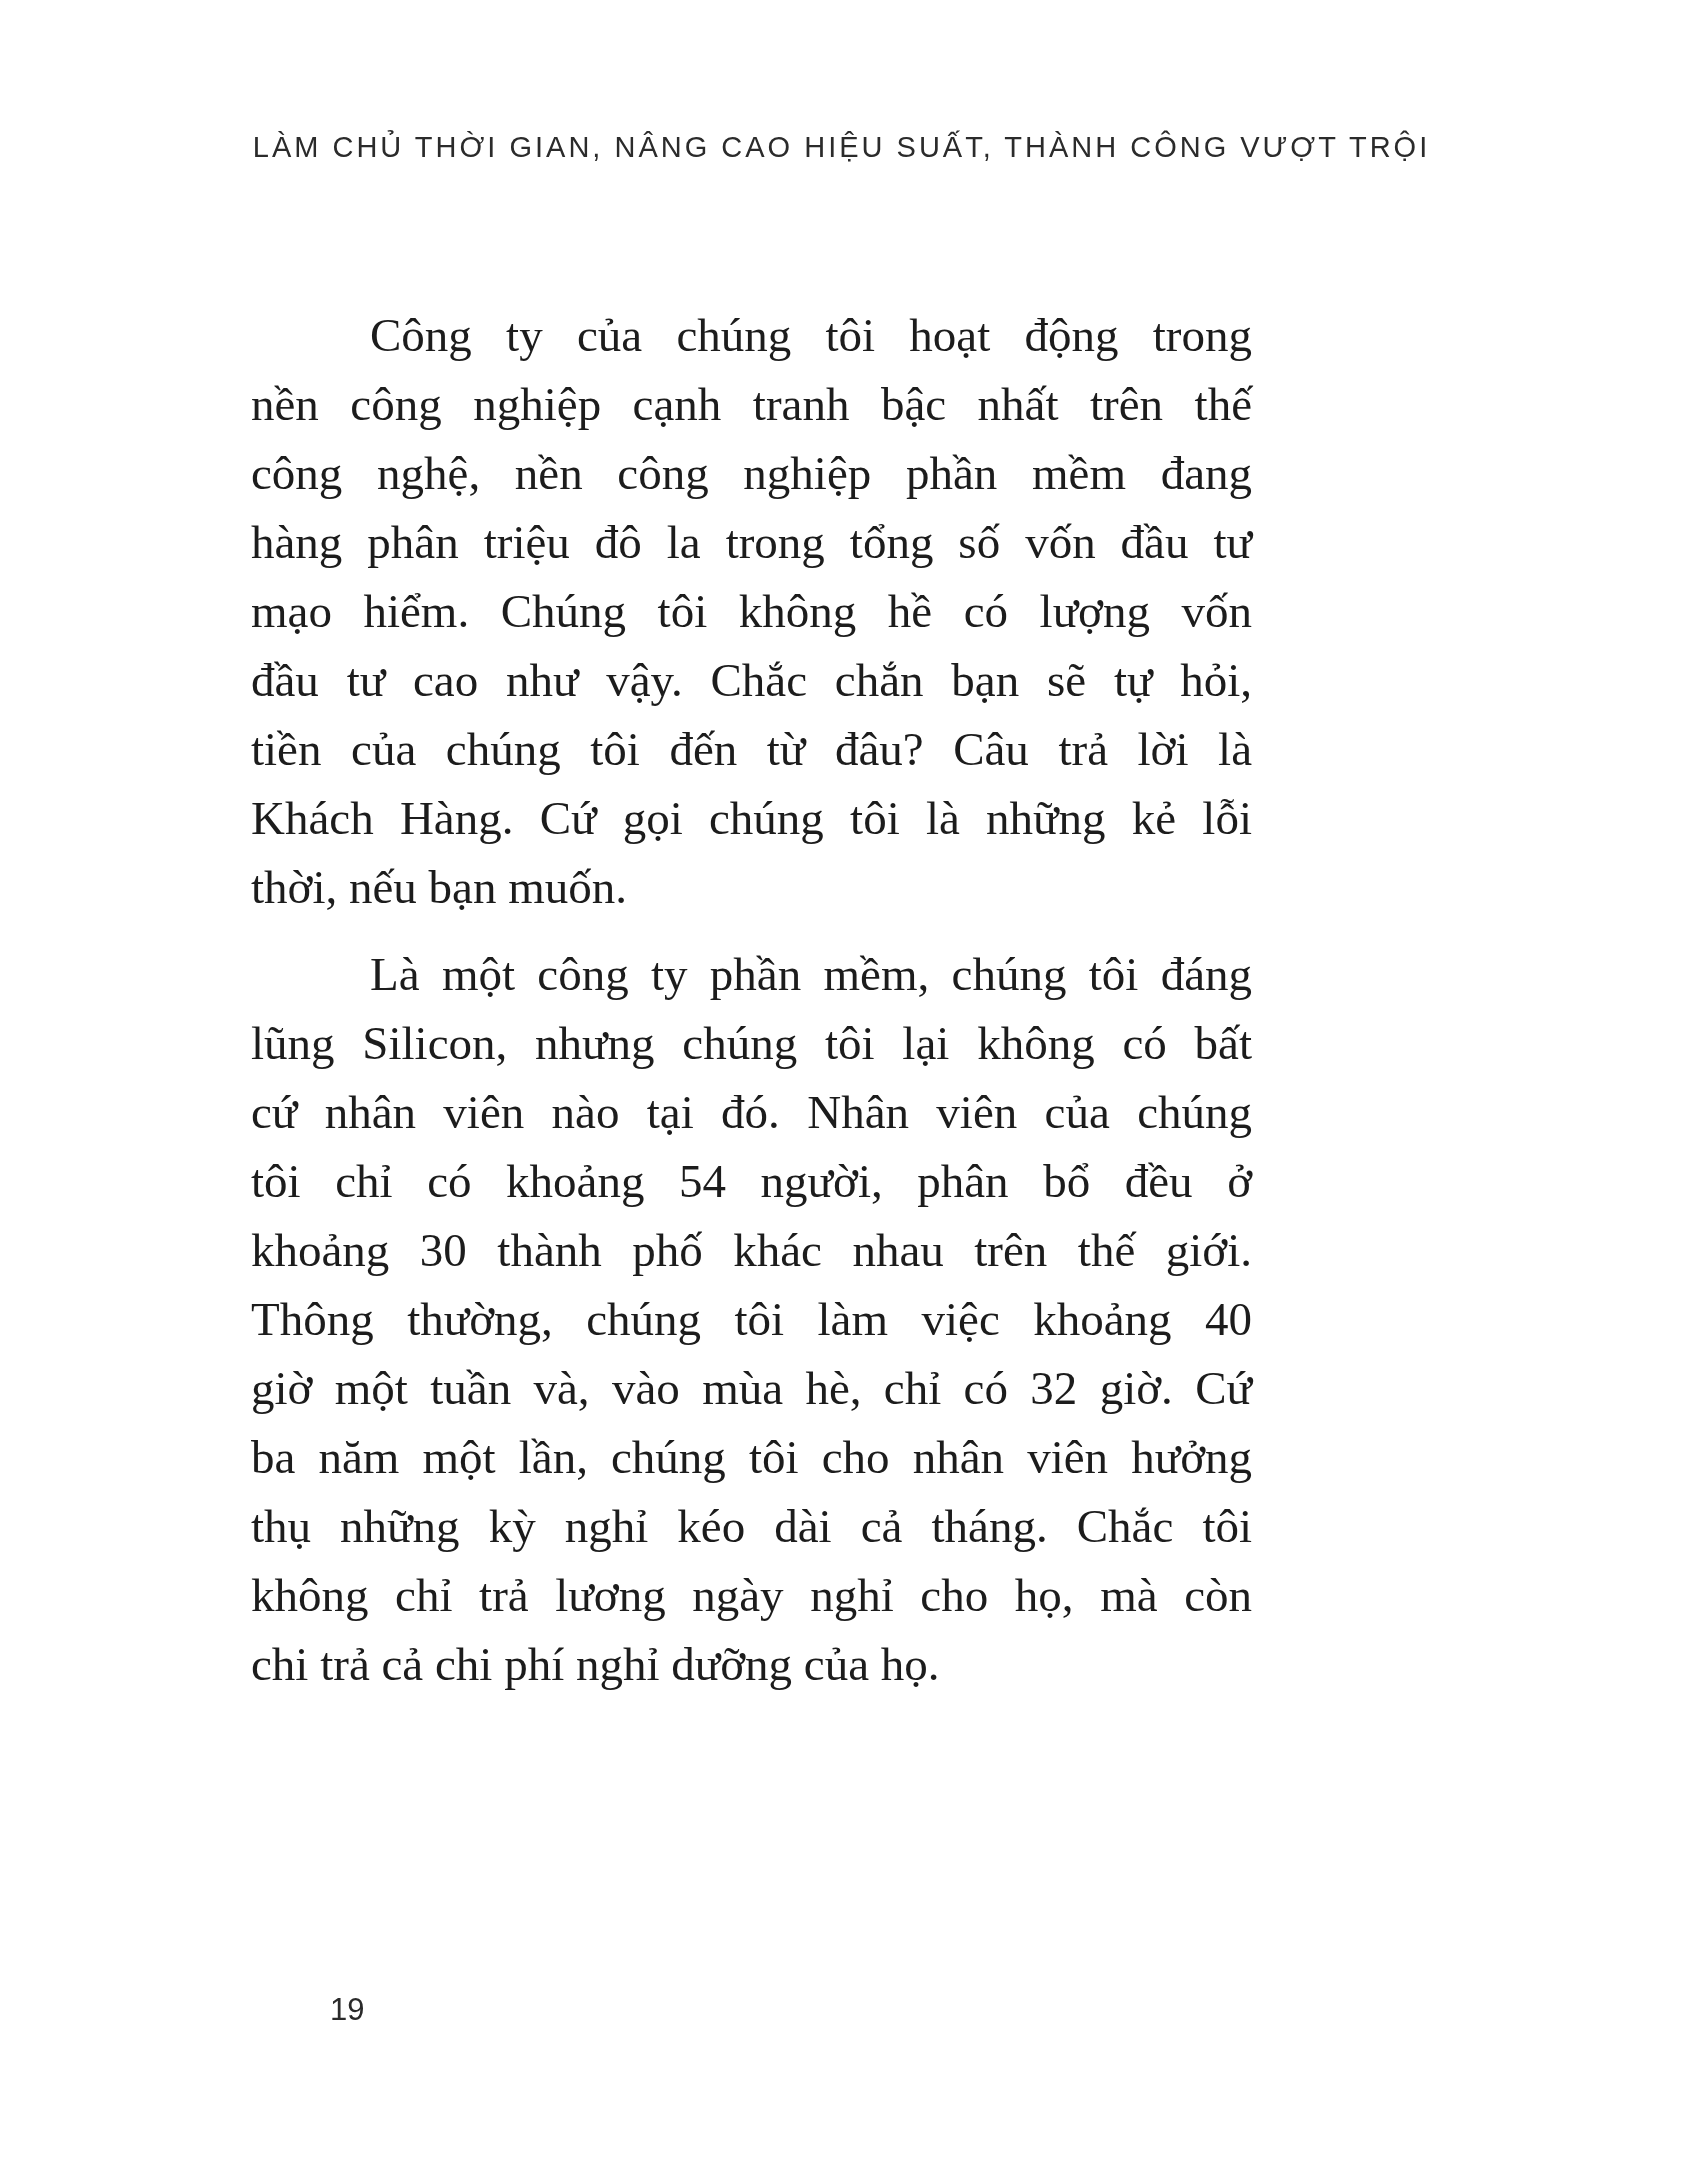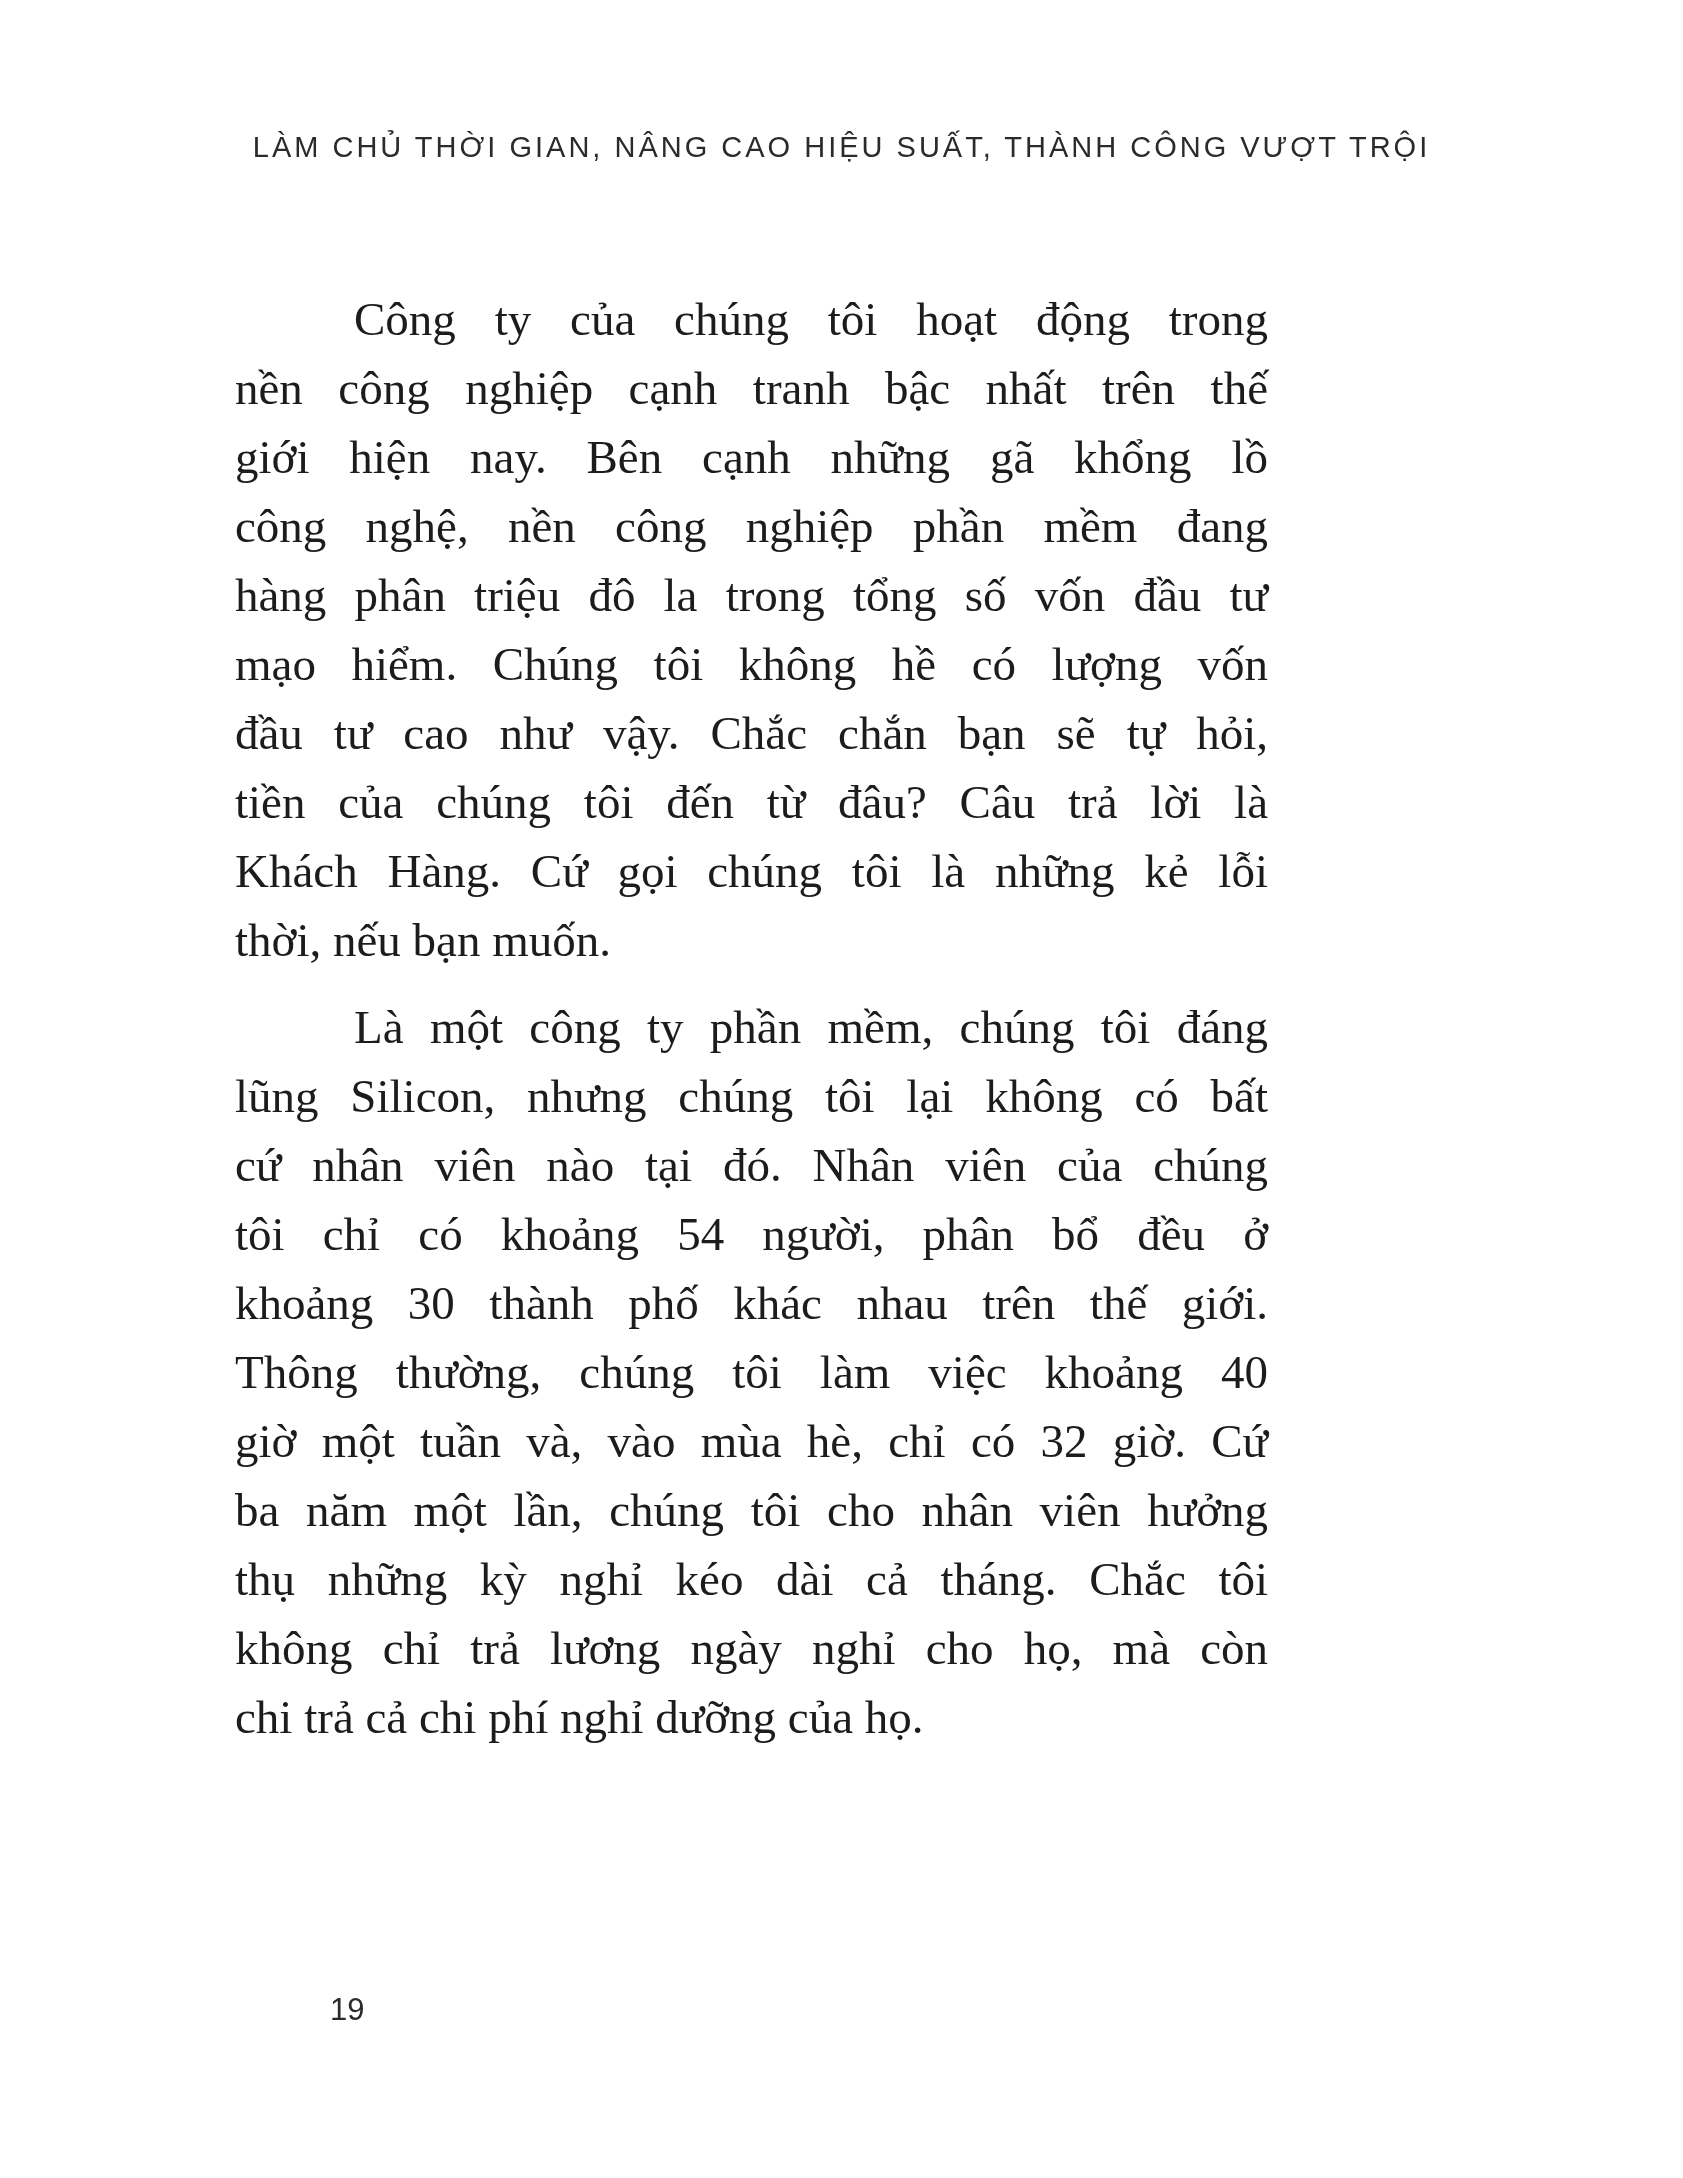--- a/index.html
+++ b/index.html
@@ -30,21 +30,21 @@
     white-space: nowrap;
   }
   .body-text {
     position: absolute;
     top: 285px;
     left: 235px;
     width: 1033px;
     font-size: 47px;
     color: #1c1c1c;
   }
-  .paragraph { margin: 0; }
+  .paragraph { margin: 16px; }
   .paragraph + .paragraph { margin-top: 18px; }
   .line {
     line-height: 69px;
     text-align: justify;
     text-align-last: justify;
     white-space: normal;
   }
   .line.first { text-indent: 119px; }
   .line.last  { text-align-last: left; }
   .page-number {
@@ -60,21 +60,20 @@
 </head>
 <body>
 
 <div class="page">
   <div class="running-head">LÀM CHỦ THỜI GIAN, NÂNG CAO HIỆU SUẤT, THÀNH CÔNG VƯỢT TRỘI</div>
 
   <div class="body-text">
       <div class="paragraph">
         <div class="line first">Công ty của chúng tôi hoạt động trong</div>
         <div class="line">nền công nghiệp cạnh tranh bậc nhất trên thế</div>
-        <div class="line">giới hiện nay. Bên cạnh những gã khổng lồ</div>
         <div class="line">công nghệ, nền công nghiệp phần mềm đang</div>
         <div class="line">hàng phân triệu đô la trong tổng số vốn đầu tư</div>
         <div class="line">mạo hiểm. Chúng tôi không hề có lượng vốn</div>
         <div class="line">đầu tư cao như vậy. Chắc chắn bạn sẽ tự hỏi,</div>
         <div class="line">tiền của chúng tôi đến từ đâu? Câu trả lời là</div>
         <div class="line">Khách Hàng. Cứ gọi chúng tôi là những kẻ lỗi</div>
         <div class="line last">thời, nếu bạn muốn.</div>
       </div>
       <div class="paragraph">
         <div class="line first">Là một công ty phần mềm, chúng tôi đáng</div>

